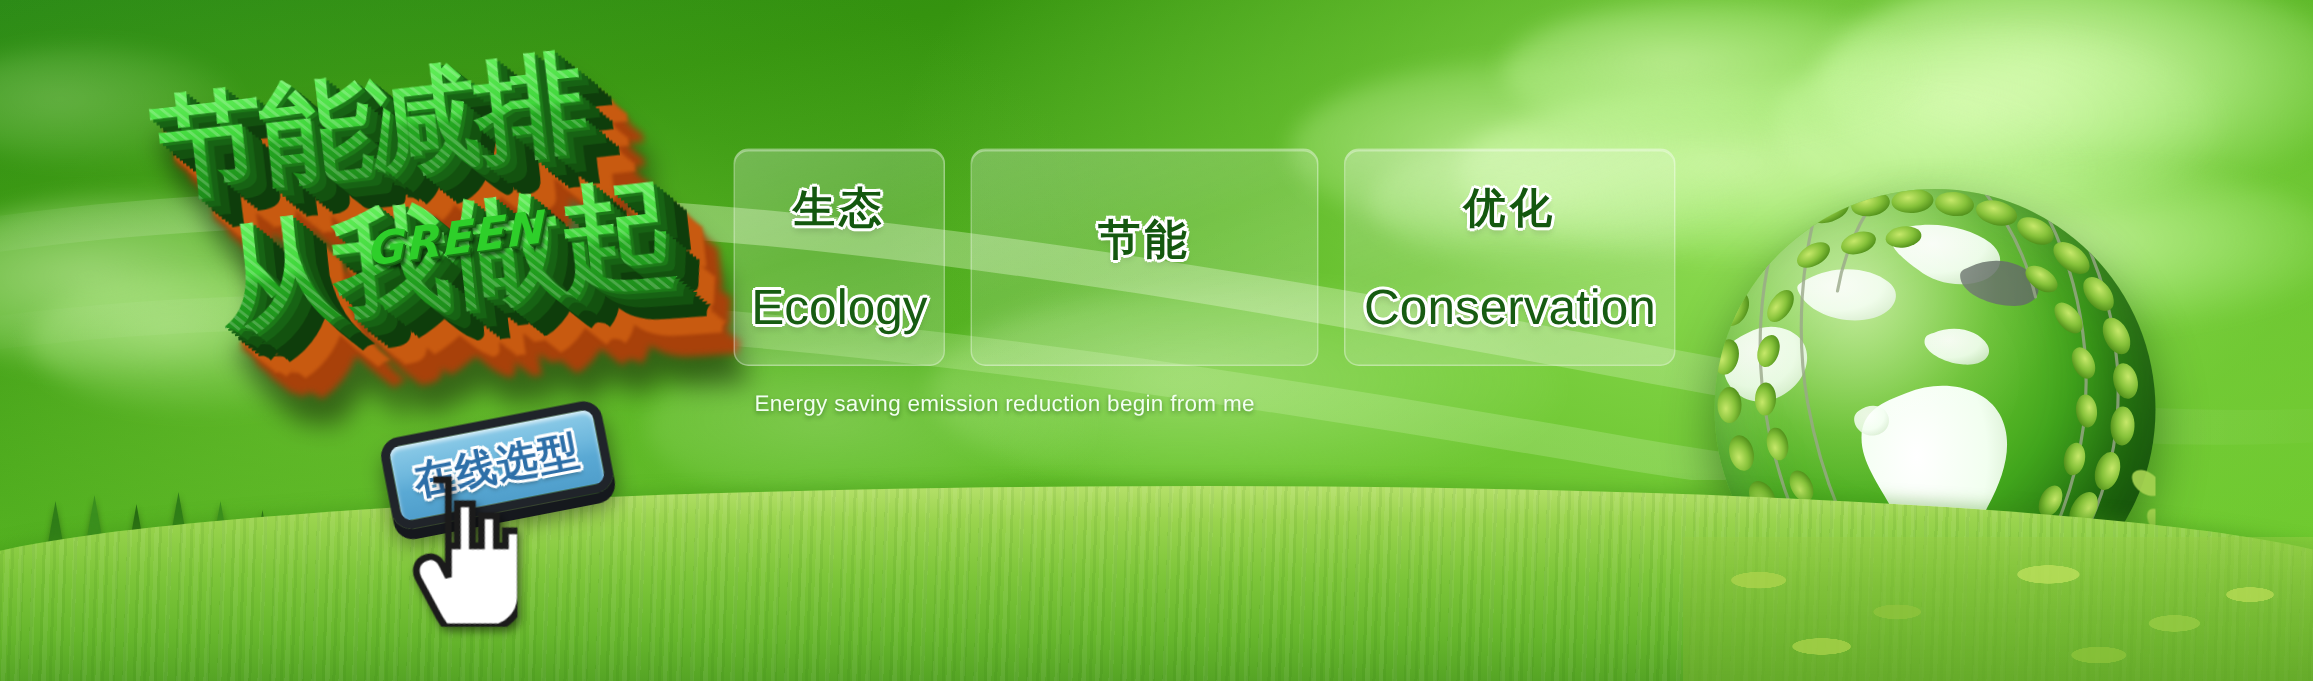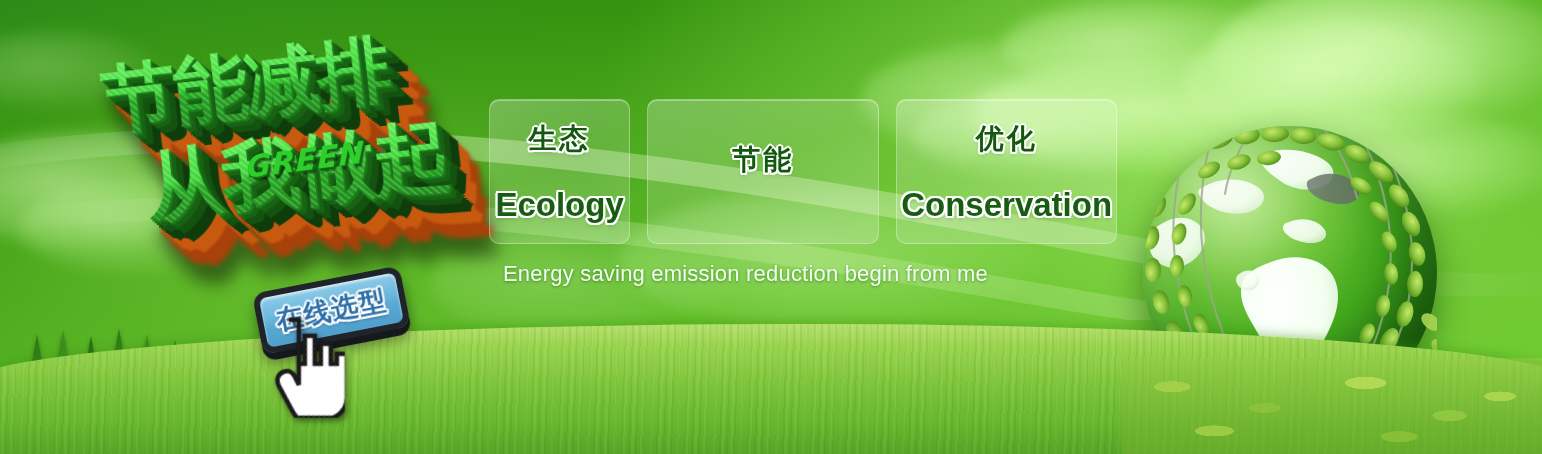--- a/index.html
+++ b/index.html
@@ -129,36 +129,36 @@
     margin-bottom:28px;
     text-shadow:
       -1.5px -1.5px 0 #fff, 1.5px -1.5px 0 #fff,
       -1.5px  1.5px 0 #fff, 1.5px  1.5px 0 #fff,
        0 -2px 0 #fff, 0 2px 0 #fff, -2px 0 0 #fff, 2px 0 0 #fff,
        0 3px 4px rgba(0,0,0,.18);
     white-space:nowrap;
   }
   .card-en {
     font-size:33px;
-    font-weight:bold;
+    font-weight:normal;
     color:#175c12;
     margin-bottom:4px;
     text-shadow:
       -1.6px -1.6px 0 #fff, 1.6px -1.6px 0 #fff,
       -1.6px  1.6px 0 #fff, 1.6px  1.6px 0 #fff,
        0 -2.2px 0 #fff, 0 2.2px 0 #fff, -2.2px 0 0 #fff, 2.2px 0 0 #fff,
        0 3px 4px rgba(0,0,0,.18);
     white-space:nowrap;
   }
 
   
   #tagline {
     position:absolute;
     left:503px; top:261px;
-    font-size:22px;
+    font-size:15px;
     color:#f2fff0;
     letter-spacing:.2px;
     white-space:nowrap;
     text-shadow:0 1px 3px rgba(0,60,0,.45);
   }
 
   
   #cta-wrap {
     position:absolute;
     left:258px; top:278px;

